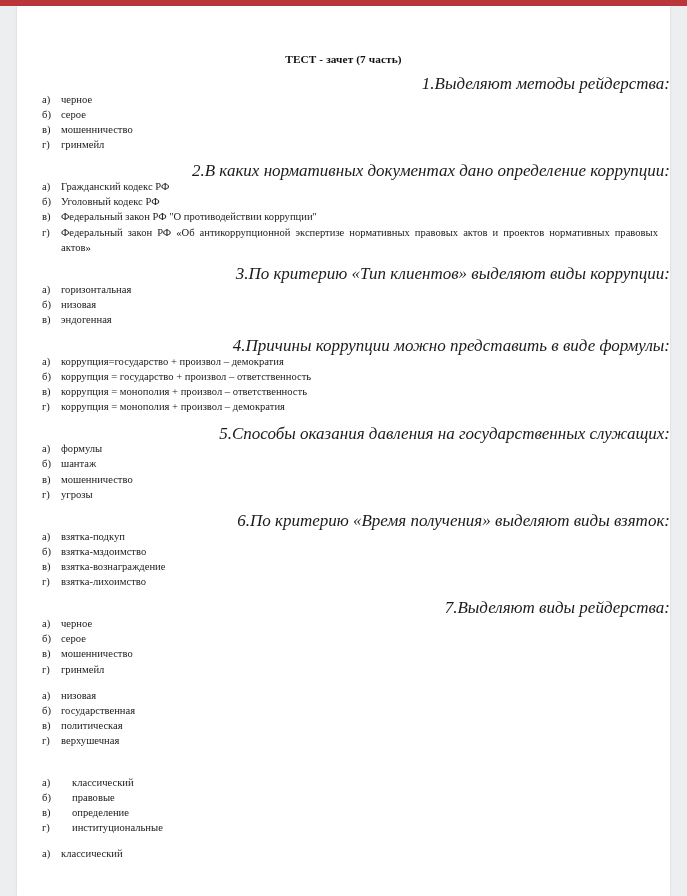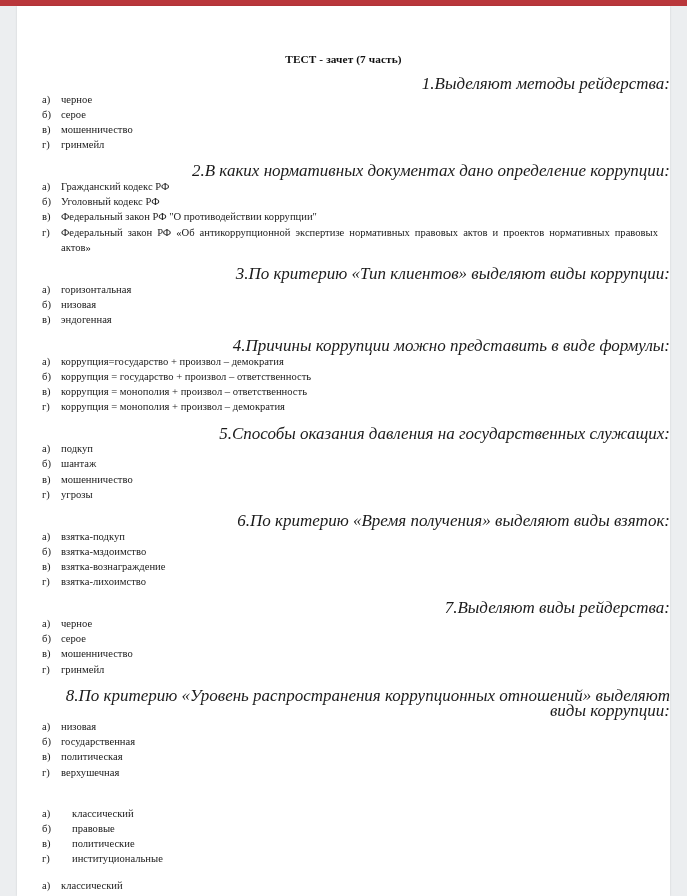--- a/index.html
+++ b/index.html
@@ -206,21 +206,21 @@
                 <span class="opt-text">коррупция = монополия + произвол – демократия</span>
               </li>
             </ul>
           </div>
           <div class="q-gap"></div>
           <div class="question-block">
             <div class="q-heading"><span class="q-num">5.</span><span>Способы оказания давления на государственных служащих:</span></div>
             <ul class="q-options">
               <li class="q-option">
                 <span class="opt-letter">а)</span>
-                <span class="opt-text">подкуп</span>
+                <span class="opt-text">формулы</span>
               </li>
               <li class="q-option">
                 <span class="opt-letter">б)</span>
                 <span class="opt-text">шантаж</span>
               </li>
               <li class="q-option">
                 <span class="opt-letter">в)</span>
                 <span class="opt-text">мошенничество</span>
               </li>
               <li class="q-option">
@@ -268,21 +268,20 @@
                 <span class="opt-text">мошенничество</span>
               </li>
               <li class="q-option">
                 <span class="opt-letter">г)</span>
                 <span class="opt-text">гринмейл</span>
               </li>
             </ul>
           </div>
           <div class="q-gap"></div>
           <div class="question-block">
-            <div class="q-heading"><span class="q-num">8.</span><span>По критерию «Уровень распространения коррупционных отношений» выделяют виды коррупции:</span></div>
             <ul class="q-options">
               <li class="q-option">
                 <span class="opt-letter">а)</span>
                 <span class="opt-text">низовая</span>
               </li>
               <li class="q-option">
                 <span class="opt-letter">б)</span>
                 <span class="opt-text">государственная</span>
               </li>
               <li class="q-option">
@@ -301,21 +300,21 @@
               <li class="q-option">
                 <span class="opt-letter wide">а)</span>
                 <span class="opt-text">классический</span>
               </li>
               <li class="q-option">
                 <span class="opt-letter wide">б)</span>
                 <span class="opt-text">правовые</span>
               </li>
               <li class="q-option">
                 <span class="opt-letter wide">в)</span>
-                <span class="opt-text">политические</span>
+                <span class="opt-text">определение</span>
               </li>
               <li class="q-option">
                 <span class="opt-letter wide">г)</span>
                 <span class="opt-text">институциональные</span>
               </li>
             </ul>
           </div>
           <div class="q-gap"></div>
           <div class="question-block">
             <ul class="q-options">

